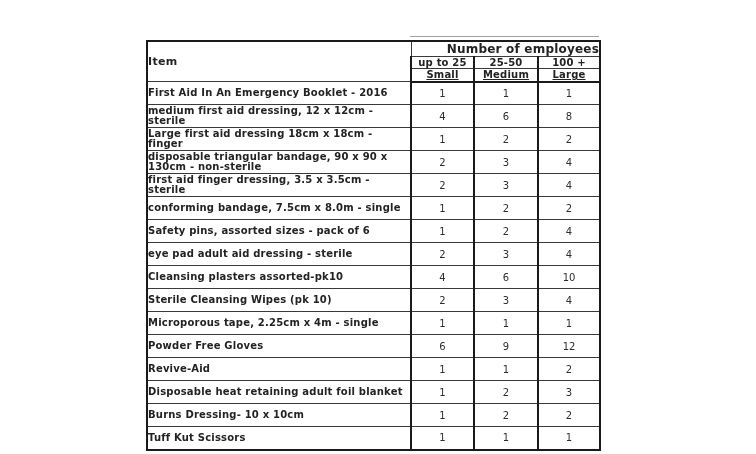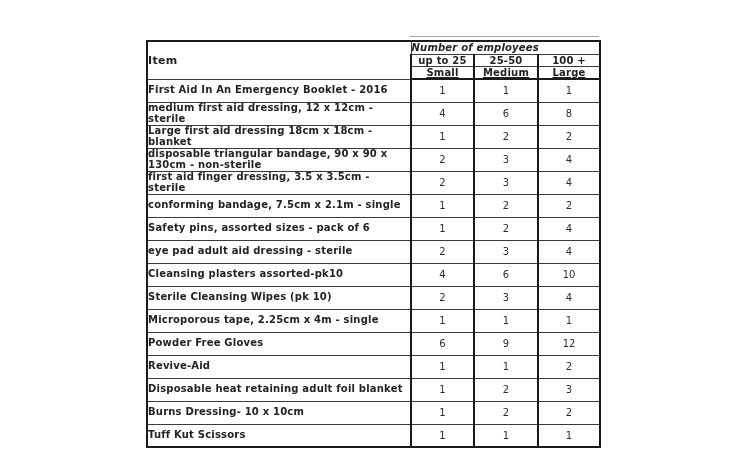--- a/index.html
+++ b/index.html
@@ -56,26 +56,25 @@
     border-right: 2px solid #1a1a1a;
     border-bottom: 2px solid #1a1a1a;
     text-align: left;
     vertical-align: middle;
     font-weight: bold;
     font-size: 11px;
     letter-spacing: 0.3px;
   }
   th.group-head {
     font-weight: bold;
-    font-size: 10px;
+    font-size: 12px;
     letter-spacing: 0.2px;
-    text-align: left;
+    text-align: right;
     vertical-align: middle;
     border-bottom: 1px solid #3a3a3a;
-    font-style: italic;
   }
   tr.group-row { height: 13px; }
   tr.range-row { height: 12px; }
   tr.size-row  { height: 13px; }
   tr.range-row th, tr.size-row th {
     font-weight: bold;
     font-size: 10px;
     letter-spacing: 0.2px;
     text-align: center;
     vertical-align: middle;
@@ -137,39 +136,39 @@
           <td class="q">1</td>
           <td class="q">1</td>
         </tr>
         <tr>
           <td class="item">medium first aid dressing, 12 x 12cm - sterile</td>
           <td class="q">4</td>
           <td class="q">6</td>
           <td class="q">8</td>
         </tr>
         <tr>
-          <td class="item">Large first aid dressing 18cm x 18cm - blanket</td>
+          <td class="item">Large first aid dressing 18cm x 18cm - finger</td>
           <td class="q">1</td>
           <td class="q">2</td>
           <td class="q">2</td>
         </tr>
         <tr>
           <td class="item">disposable triangular bandage, 90 x 90 x 130cm - non-sterile</td>
           <td class="q">2</td>
           <td class="q">3</td>
           <td class="q">4</td>
         </tr>
         <tr>
           <td class="item">first aid finger dressing, 3.5 x 3.5cm - sterile</td>
           <td class="q">2</td>
           <td class="q">3</td>
           <td class="q">4</td>
         </tr>
         <tr>
-          <td class="item">conforming bandage, 7.5cm x 2.1m - single</td>
+          <td class="item">conforming bandage, 7.5cm x 8.0m - single</td>
           <td class="q">1</td>
           <td class="q">2</td>
           <td class="q">2</td>
         </tr>
         <tr>
           <td class="item">Safety pins, assorted sizes - pack of 6</td>
           <td class="q">1</td>
           <td class="q">2</td>
           <td class="q">4</td>
         </tr>

